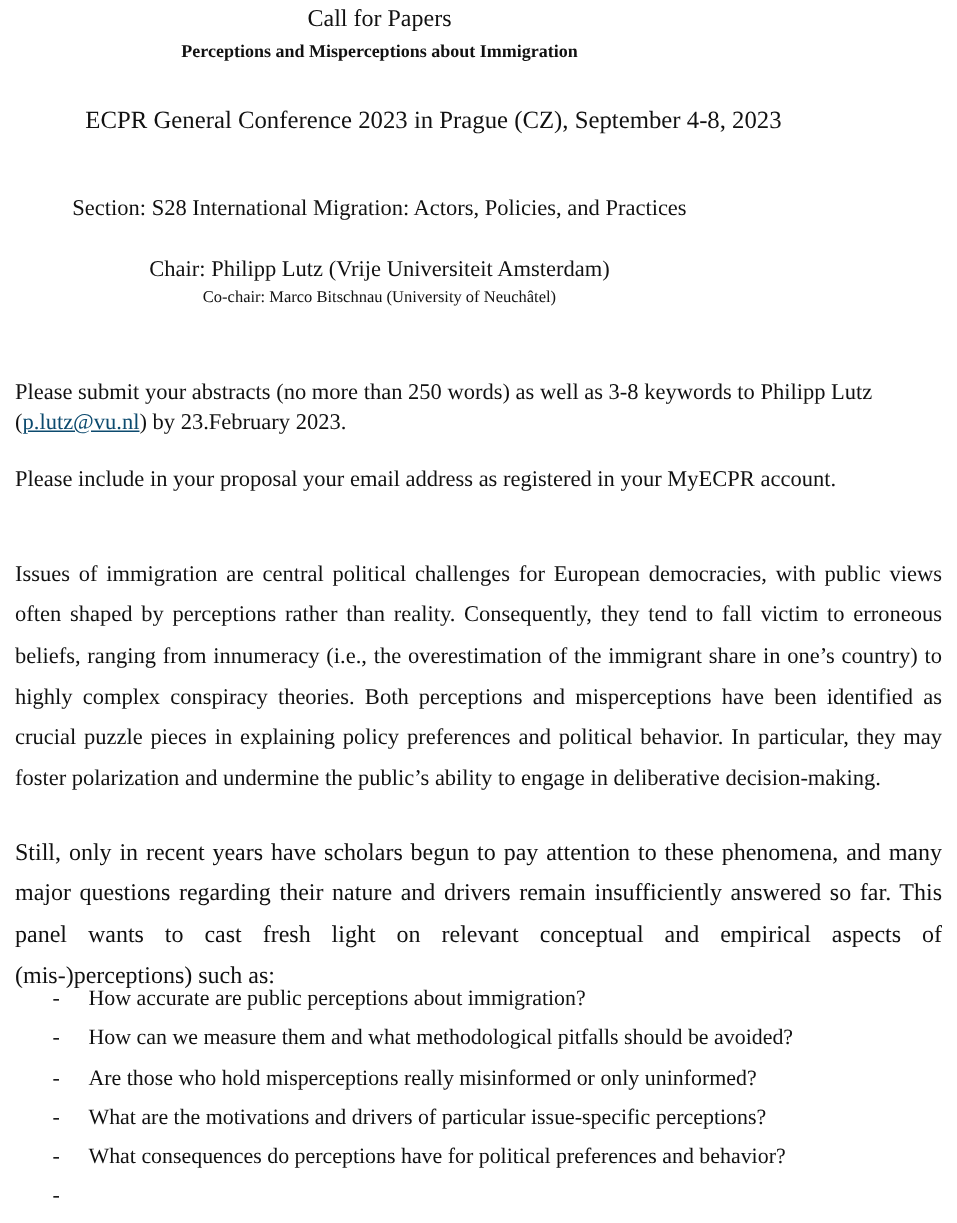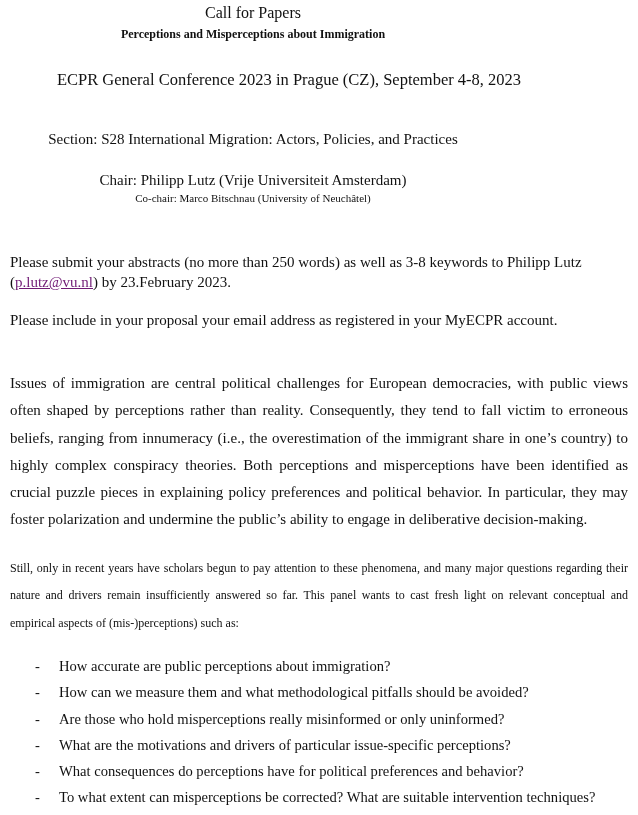--- a/index.html
+++ b/index.html
@@ -11,25 +11,25 @@
   .page { position: absolute; left: 0; top: 0; width: 638px; height: 815px; }
   .center { position: absolute; left: 0; width: 506px; text-align: center; white-space: nowrap; }
   .cfp { top: 4px; font-size: 16px; }
   .title { top: 27px; font-size: 12px; font-weight: bold; }
   .conf { top: 70px; font-size: 16.5px; margin-left: 36px; }
   .section { top: 131px; font-size: 15px; }
   .chair { top: 172px; font-size: 15px; }
   .cochair { top: 192px; font-size: 11px; }
   .para { position: absolute; left: 10px; width: 618px; font-size: 15px; }
   .submit { top: 252px; line-height: 20px; }
-  .submit a { color: #701a75; text-decoration: underline; }
+  .submit a { color: #0c4a6e; text-decoration: underline; }
   .include { top: 312px; }
   .justify { text-align: justify; text-align-last: left; }
   .issues { top: 370px; line-height: 27.3px; font-size: 15px; }
-  .still { top: 555px; line-height: 27.3px; font-size: 12px; }
+  .still { top: 555px; line-height: 27.3px; font-size: 16px; }
   .list { position: absolute; left: 0; top: 656px; margin: 0; padding: 0; list-style: none; font-size: 14.6px; }
   .list li { position: relative; height: 26.3px; line-height: 20px; padding-left: 59px; white-space: nowrap; }
   .list .dash { position: absolute; left: 35px; top: 0; }
 </style>
 </head>
 <body>
 
 <div class="page">
   <div class="center cfp">Call for Papers</div>
   <div class="center title">Perceptions and Misperceptions about Immigration</div>
@@ -45,15 +45,15 @@
   <div class="para justify issues">Issues of immigration are central political challenges for European democracies, with public views often shaped by perceptions rather than reality. Consequently, they tend to fall victim to erroneous beliefs, ranging from innumeracy (i.e., the overestimation of the immigrant share in one’s country) to highly complex conspiracy theories. Both perceptions and misperceptions have been identified as crucial puzzle pieces in explaining policy preferences and political behavior. In particular, they may foster polarization and undermine the public’s ability to engage in deliberative decision-making.</div>
 
   <div class="para justify still">Still, only in recent years have scholars begun to pay attention to these phenomena, and many major questions regarding their nature and drivers remain insufficiently answered so far. This panel wants to cast fresh light on relevant conceptual and empirical aspects of (mis-)perceptions) such as:</div>
 
   <ul class="list">
     <li><span class="dash">-</span><span>How accurate are public perceptions about immigration?</span></li>
     <li><span class="dash">-</span><span>How can we measure them and what methodological pitfalls should be avoided?</span></li>
     <li><span class="dash">-</span><span>Are those who hold misperceptions really misinformed or only uninformed?</span></li>
     <li><span class="dash">-</span><span>What are the motivations and drivers of particular issue-specific perceptions?</span></li>
     <li><span class="dash">-</span><span>What consequences do perceptions have for political preferences and behavior?</span></li>
-    <li><span class="dash">-</span><span>To what extent can misperceptions be corrected? What are suitable intervention techniques?</span></li>
+    <li><span class="dash">-</span></li>
   </ul>
 </div>
 
 </body></html>

